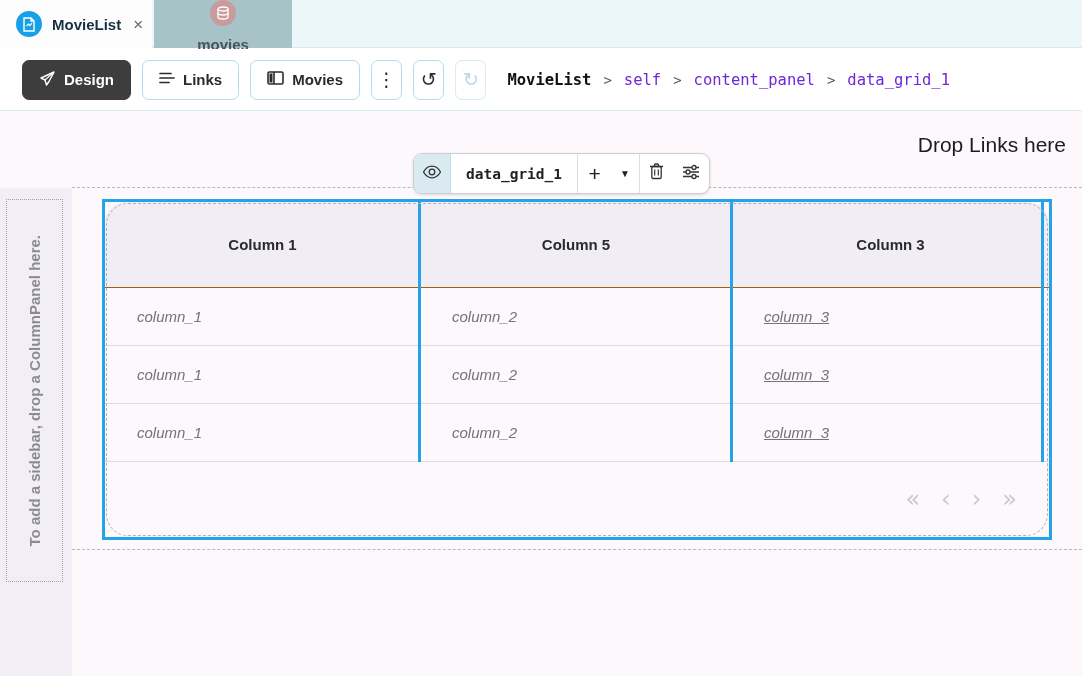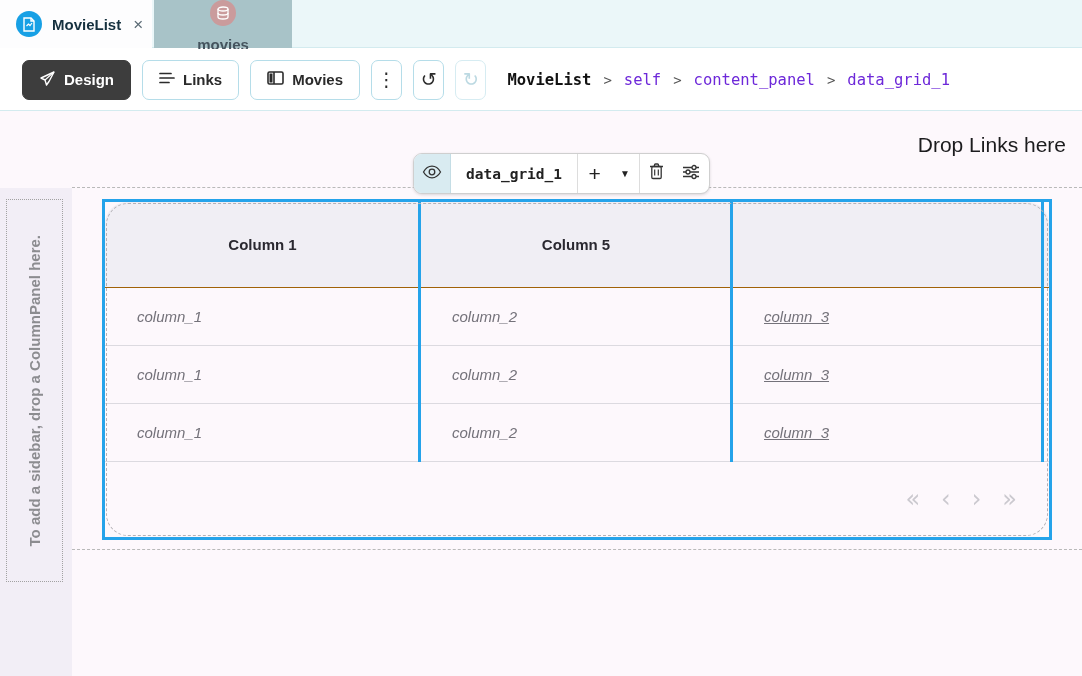--- a/index.html
+++ b/index.html
@@ -177,20 +177,21 @@
               <circle cx="6" cy="8" r="2" fill="#fff" stroke="#333" stroke-width="1.3"></circle>
               <circle cx="12" cy="12.5" r="2" fill="#fff" stroke="#333" stroke-width="1.3"></circle>
             </svg></span>
       </div>
     </div>
 
     <div class="grid">
       <div class="grid-header">
         <div class="hcell c1">Column 1</div>
         <div class="hcell c2">Column 5</div>
+        <div class="hcell c3">Column 3</div>
       </div>
 
       <div class="grid-row r0">
         <div class="dcell c1">column_1</div>
         <div class="dcell c2">column_2</div>
         <div class="dcell c3">column_3</div>
       </div>
       <div class="grid-row r1">
         <div class="dcell c1">column_1</div>
         <div class="dcell c2">column_2</div>

